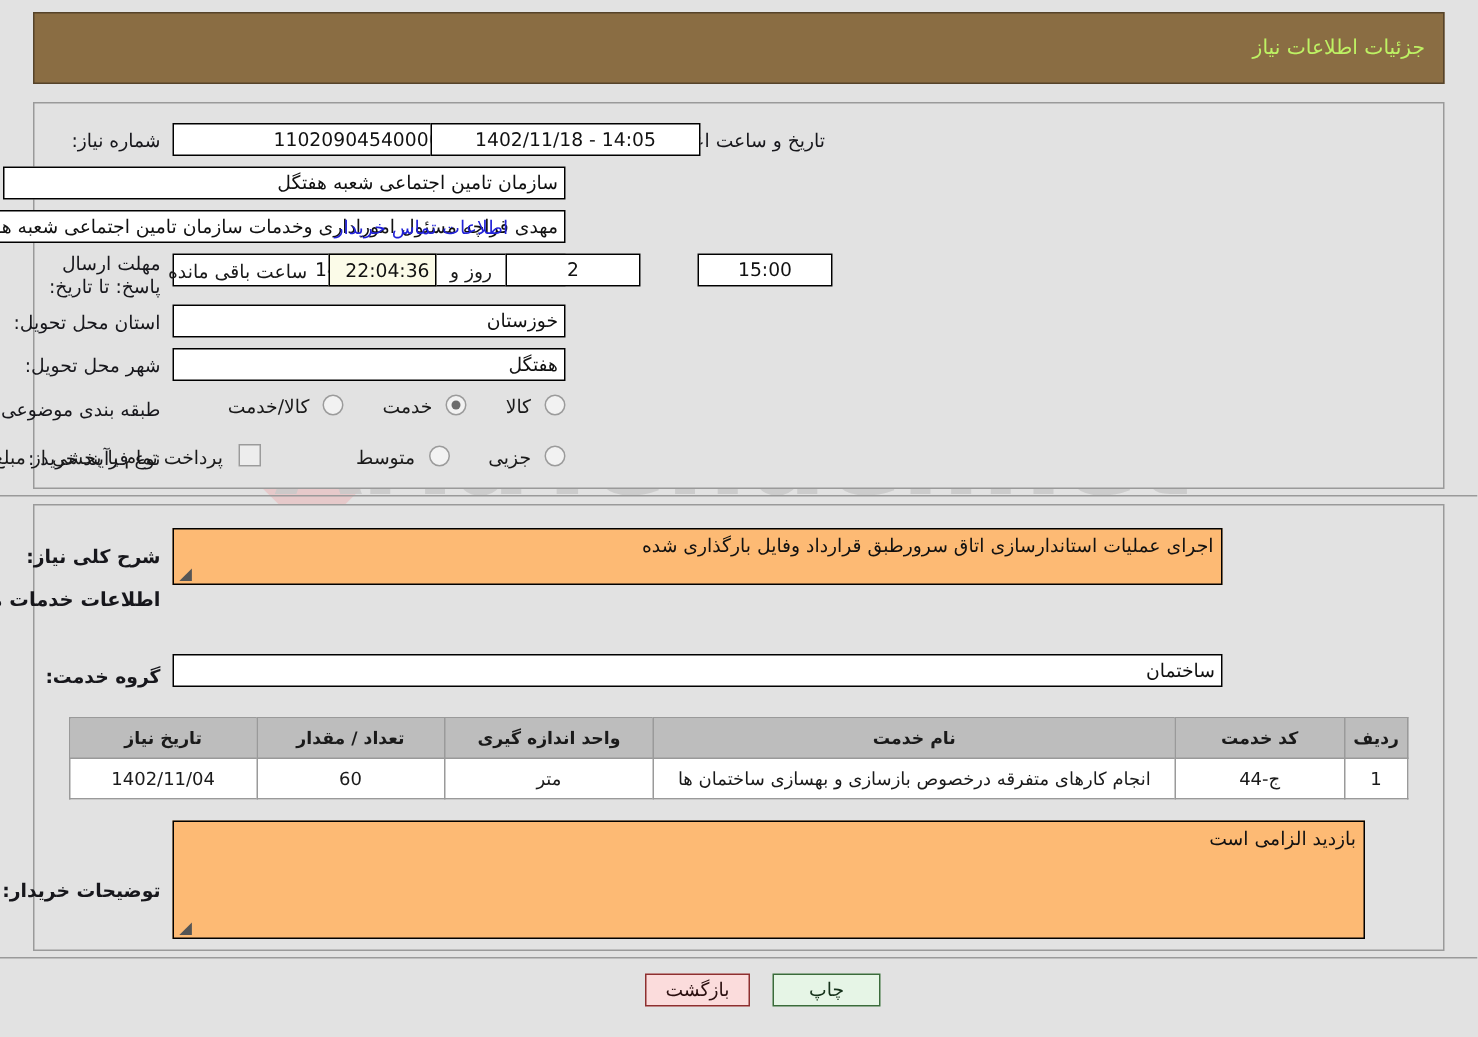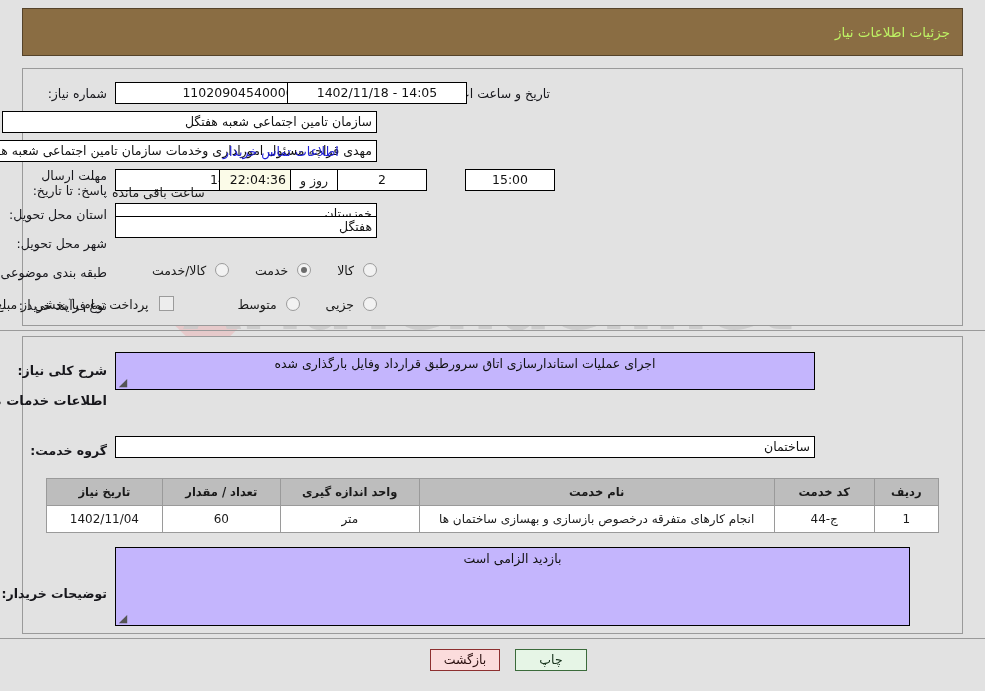--- a/index.html
+++ b/index.html
@@ -178,26 +178,26 @@
     width: 13px; height: 13px;
     border: 1px solid #9b9b9b;
     background: #ededed;
     vertical-align: -2px;
     margin-left: 6px;
   }
 
   
   .ta {
     position: absolute;
-    background: #c4b5fd;
+    background: #fdba74;
     border: 1px solid #000000;
     box-sizing: border-box;
     padding: 3px 5px;
     font-size: 12.5px;
-    text-align: center;
+    text-align: right;
     color: #111;
     z-index: 3;
     overflow: hidden;
   }
   .ta .grip {
     position: absolute;
     left: 2px;
     bottom: 1px;
     width: 10px; height: 10px;
     color: #555;
@@ -212,21 +212,21 @@
     top: 478px;
     width: 893px;
     border-collapse: collapse;
     font-size: 12px;
     z-index: 3;
     background: #fff;
   }
   .tbl th, .tbl td {
     border: 1px solid #9a9a9a;
     height: 26px;
-    padding: 0 16px;
+    padding: 0 4px;
     text-align: center;
     font-weight: normal;
     color: #1a1a1a;
     white-space: nowrap;
   }
   .tbl th {
     background: #bdbdbd;
     font-weight: bold;
     font-size: 11.5px;
   }
@@ -283,27 +283,27 @@
 <div class="fld rtl" style="right:608px; top:140px; width:528px;">مهدی قراچه مسئول اموراداری وخدمات سازمان تامین اجتماعی شعبه هفتگل</div>
 <div class="link" style="right:auto; left:223px; top:144px;">اطلاعات تماس خریدار</div>
 
 <div class="lbl" style="right:878px; top:168px; width:90px; text-align:right; white-space:normal; line-height:15px;">مهلت ارسال پاسخ: تا تاریخ:</div>
 <div class="fld center" style="right:608px; top:169px; width:262px;">1402/11/04</div>
 <div class="plaintxt" style="right:565px; top:173px;">ساعت</div>
 <div class="fld center" style="right:auto; left:465px; top:169px; width:90px;">15:00</div>
 <div class="fld center" style="right:auto; left:337px; top:169px; width:90px;">2</div>
 <div class="plaintxt" style="right:auto; left:300px; top:173px;">روز و</div>
 <div class="fld timer" style="right:auto; left:219px; top:169px; width:72px;padding-left:36px;">22:04:36</div>
-<div class="plaintxt" style="right:auto; left:112px; top:173px;margin-top:12px;">ساعت باقی مانده</div>
+<div class="plaintxt" style="right:auto; left:112px; top:173px;">ساعت باقی مانده</div>
 
 <div class="lbl" style="right:878px; top:207px;">استان محل تحویل:</div>
 <div class="fld rtl" style="right:608px; top:203px; width:262px;">خوزستان</div>
 
 <div class="lbl" style="right:878px; top:236px;">شهر محل تحویل:</div>
-<div class="fld rtl" style="right:608px; top:216px; width:262px;">هفتگل</div>
+<div class="fld rtl" style="right:608px; top:232px; width:262px;">هفتگل</div>
 
 <div class="lbl" style="right:878px; top:265px;">طبقه بندی موضوعی:</div>
 <div class="radio-group" style="right:608px; top:263px;">
   <span class="radio-item">
     <span class="radio-dot"></span>
     <span>کالا</span>
   </span>
   <span class="radio-item">
     <span class="radio-dot on"></span>
     <span>خدمت</span>

